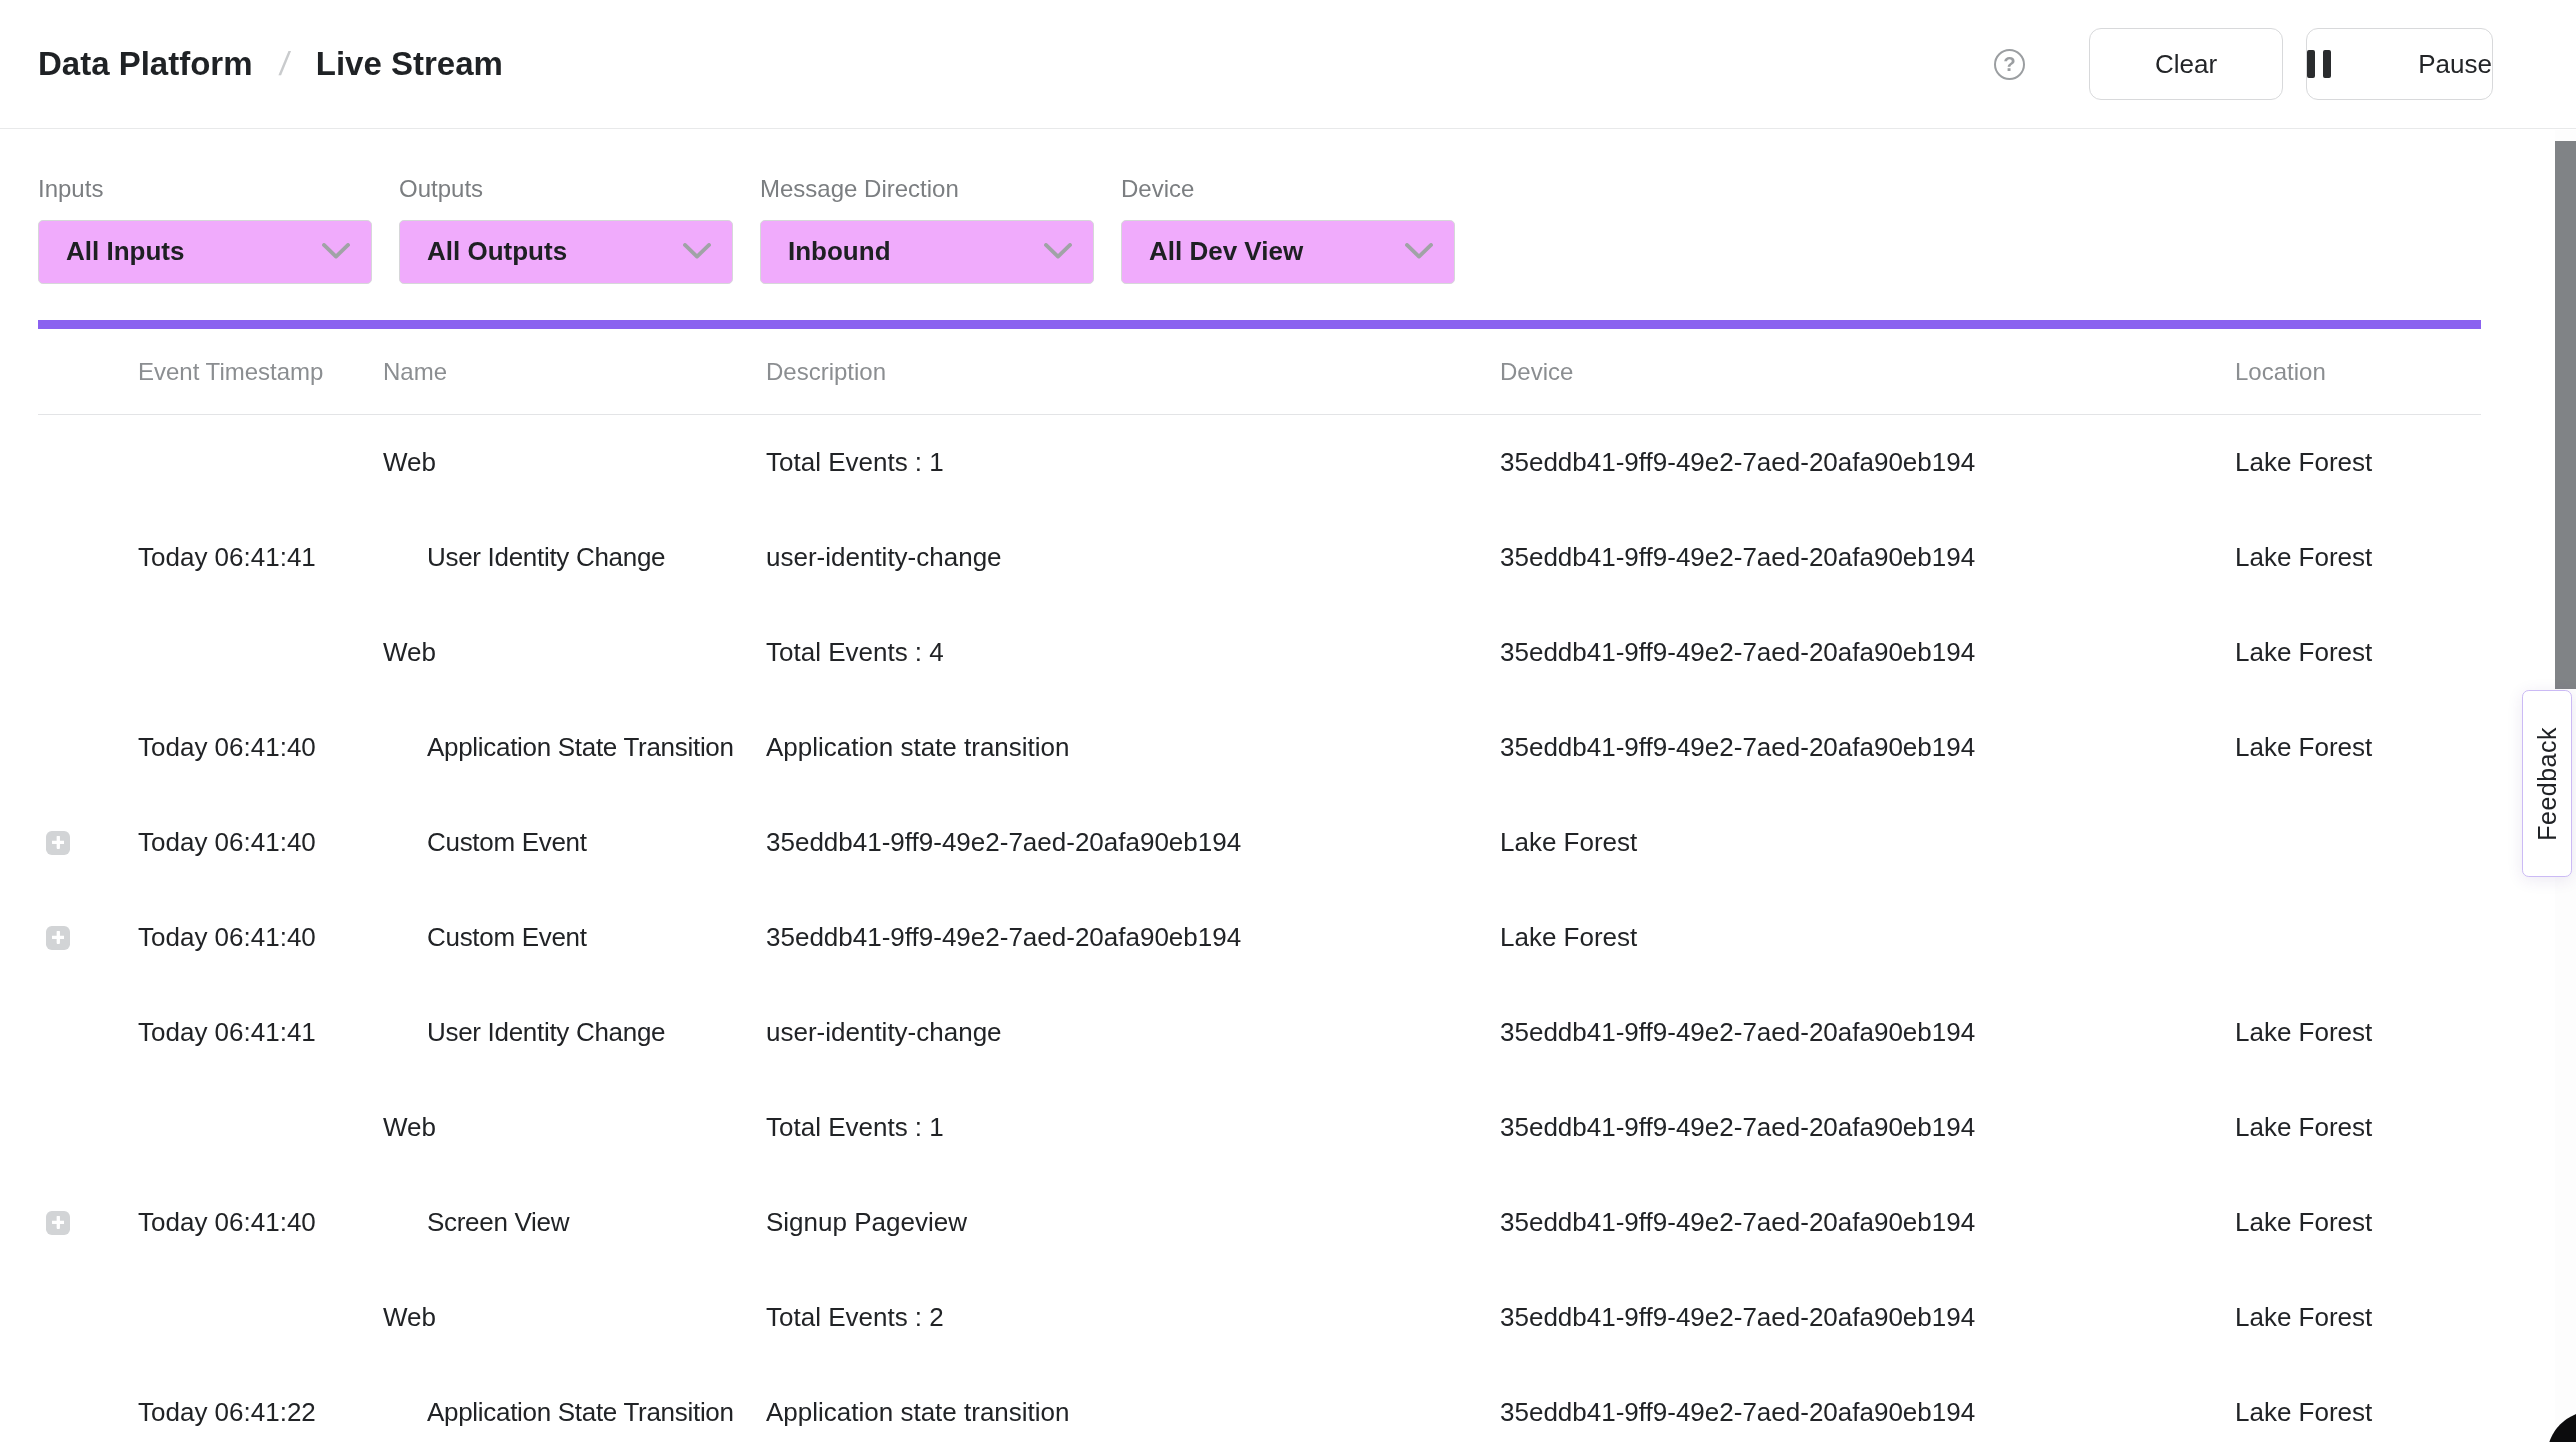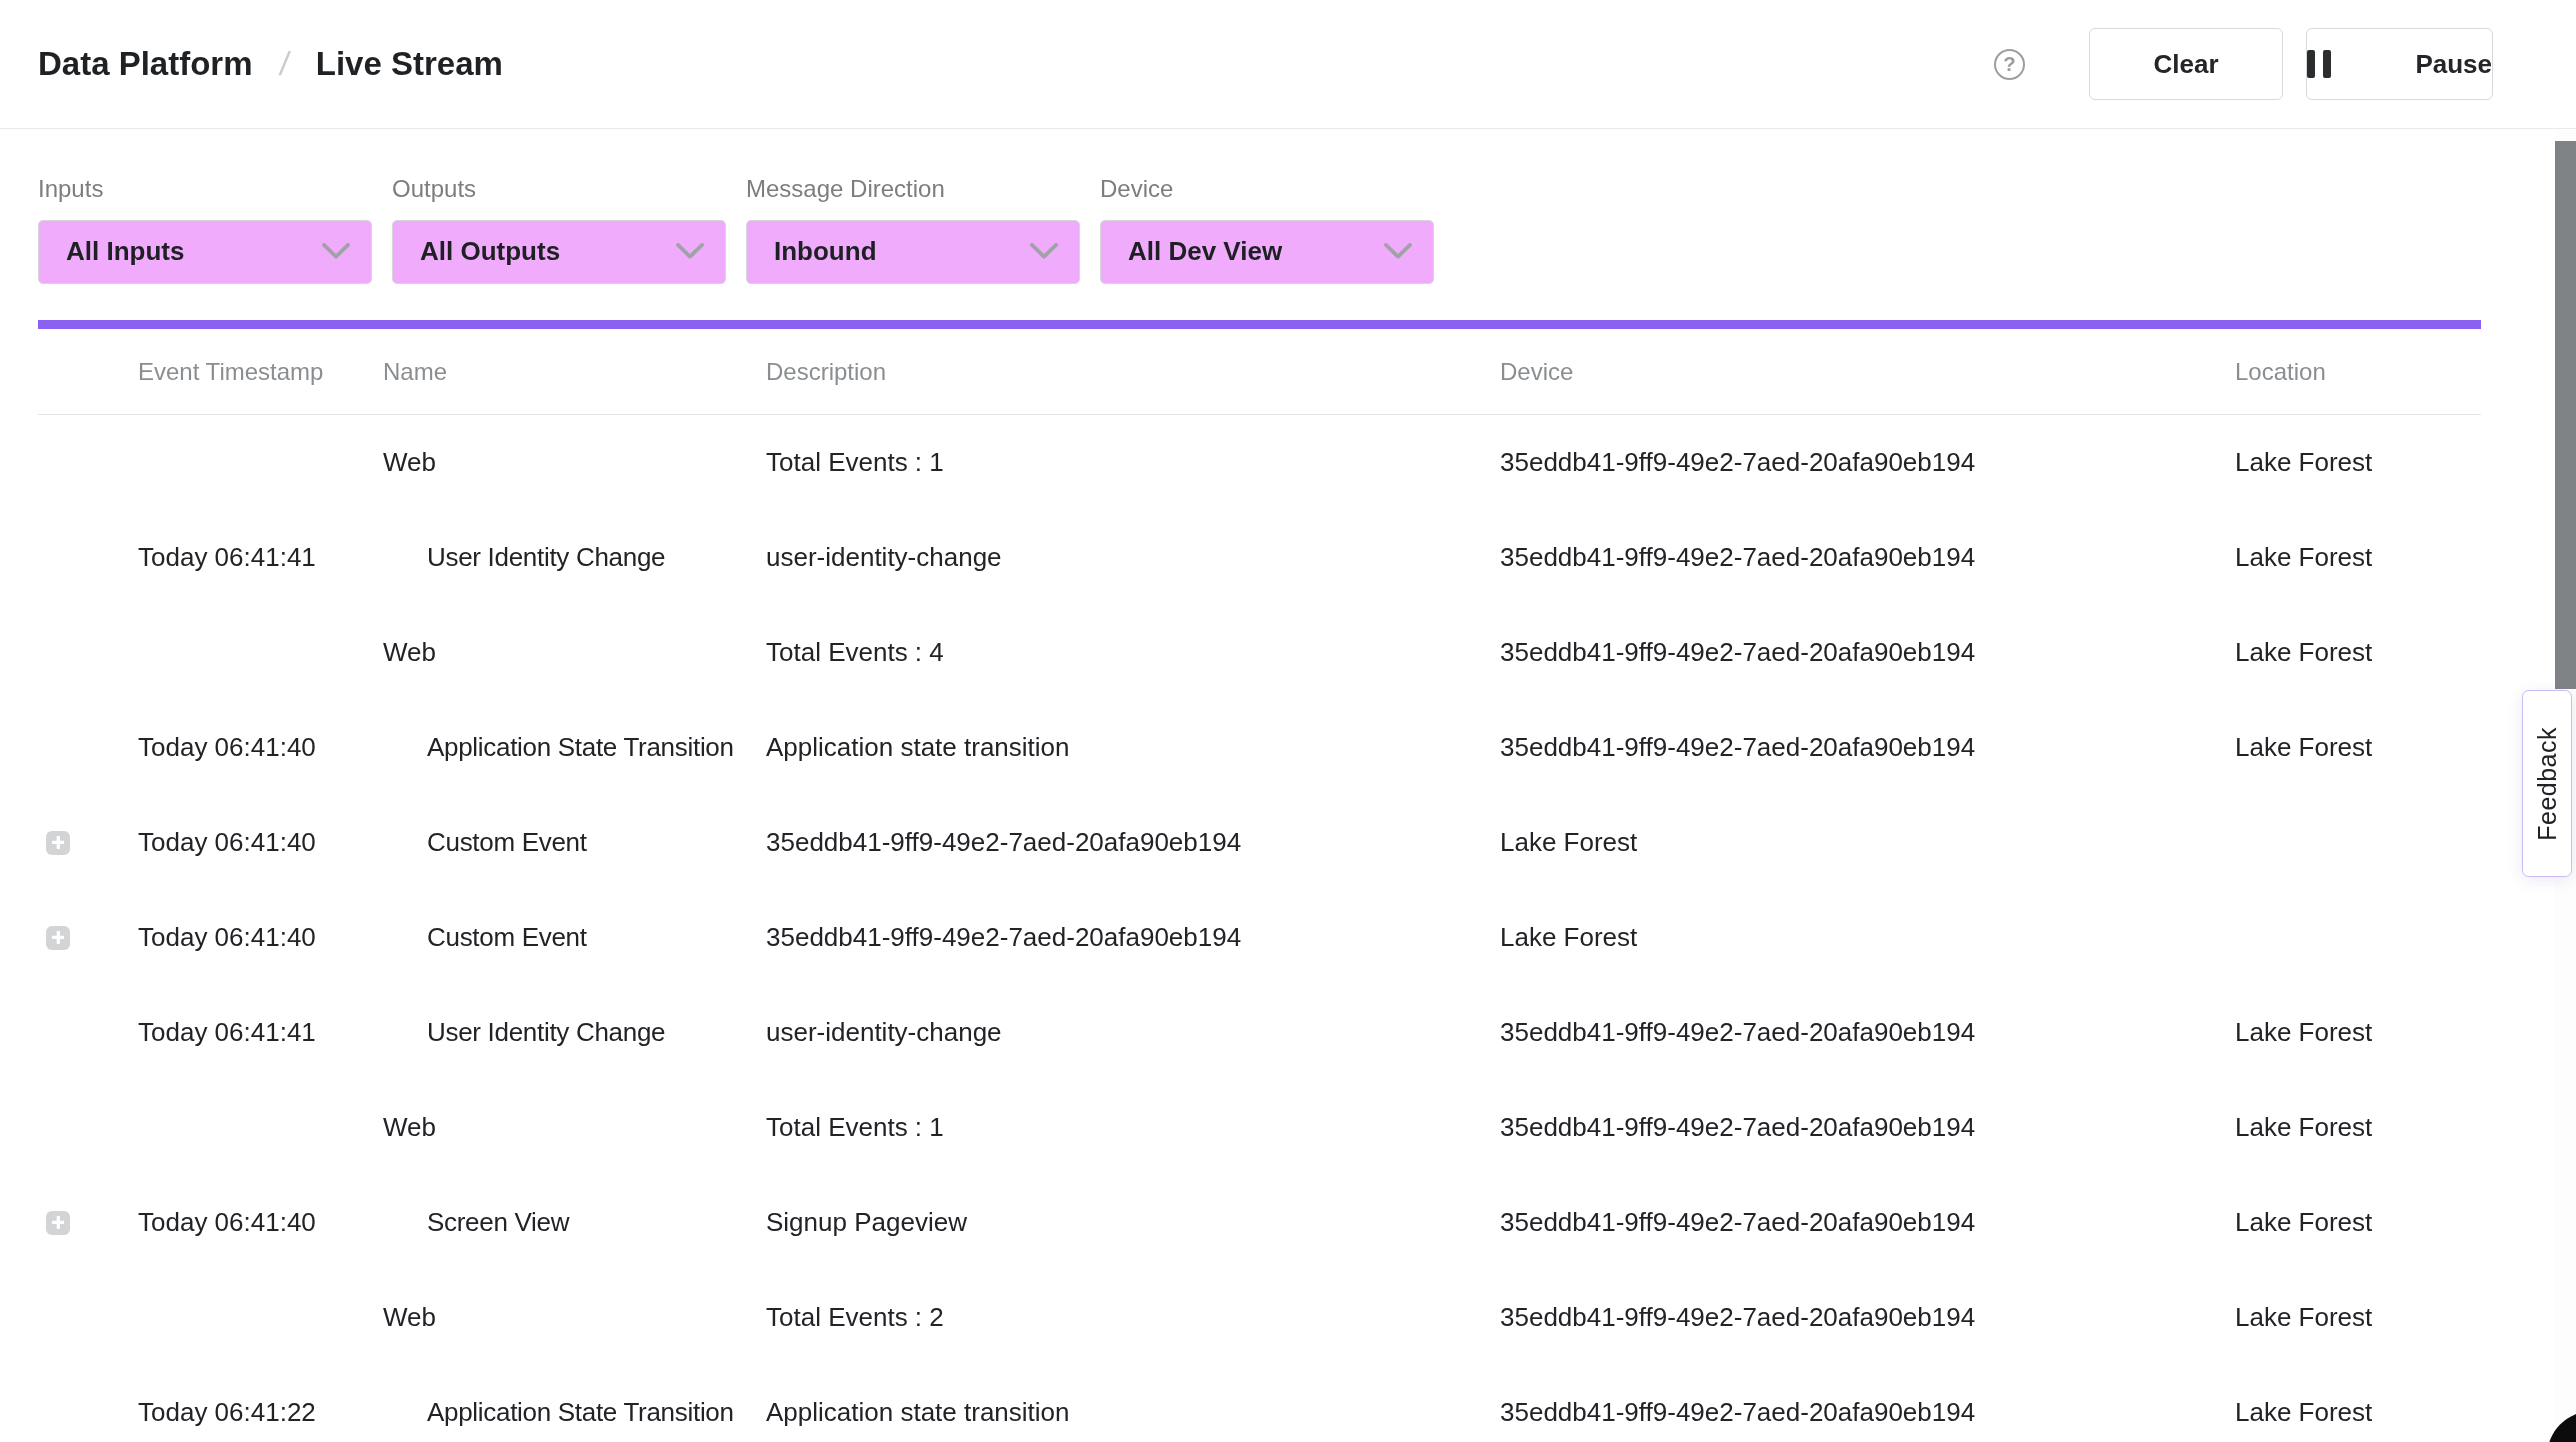--- a/index.html
+++ b/index.html
@@ -25,32 +25,32 @@
   .crumb-sep { font-size:33px; font-weight:300; color:#c9cbcd; transform:skewX(-8deg); }
 
   .topbar-actions { display:flex; align-items:center; gap:23px; }
   .help-icon {
     width:31px; height:31px; border:2.9px solid #9b9ea1; border-radius:50%;
     color:#9b9ea1; font-size:20.4px; font-weight:700; line-height:1;
     display:flex; align-items:center; justify-content:center;
     margin-right:41px; cursor:pointer;
   }
   .btn {
-    height:72px; background:#fff; border:1.9px solid #d8d9db; border-radius:6px;
-    font-size:26px; font-weight:700; color:#232528;
+    height:72px; background:#fff; border:1.9px solid #d8d9db; border-radius:12px;
+    font-size:26px; font-weight:400; color:#232528;
     display:flex; align-items:center; justify-content:center; gap:17.5px;
     cursor:pointer; font-family:inherit;
   }
   .btn-clear { width:194px; }
   .btn-pause { width:187px;justify-content:space-between; }
   .pause-icon { display:flex; gap:8.7px; }
   .pause-icon i { display:block; width:7.8px; height:28px; background:#2a2c2e; border-radius:1.9px; }
 
   
-  .filters { position:absolute; top:175px; left:38px; display:flex; gap:20px; }
+  .filters { position:absolute; top:175px; left:38px; display:flex; gap:27px; }
   .filter { width:334px; }
   .filter-label { font-size:24px; color:#7b7e81; height:29px; }
   .dropdown {
     margin-top:15.5px; height:64px; background:#f0abfc;
     border:1.9px solid #d6d7d9; border-radius:4.9px;
     display:flex; align-items:center; justify-content:space-between;
     padding:0 21.4px 0 27px; cursor:pointer;
   }
   .dropdown-value { font-size:26px; font-weight:700; color:#1e2023; white-space:nowrap; }
   .chevron { flex:none; }

